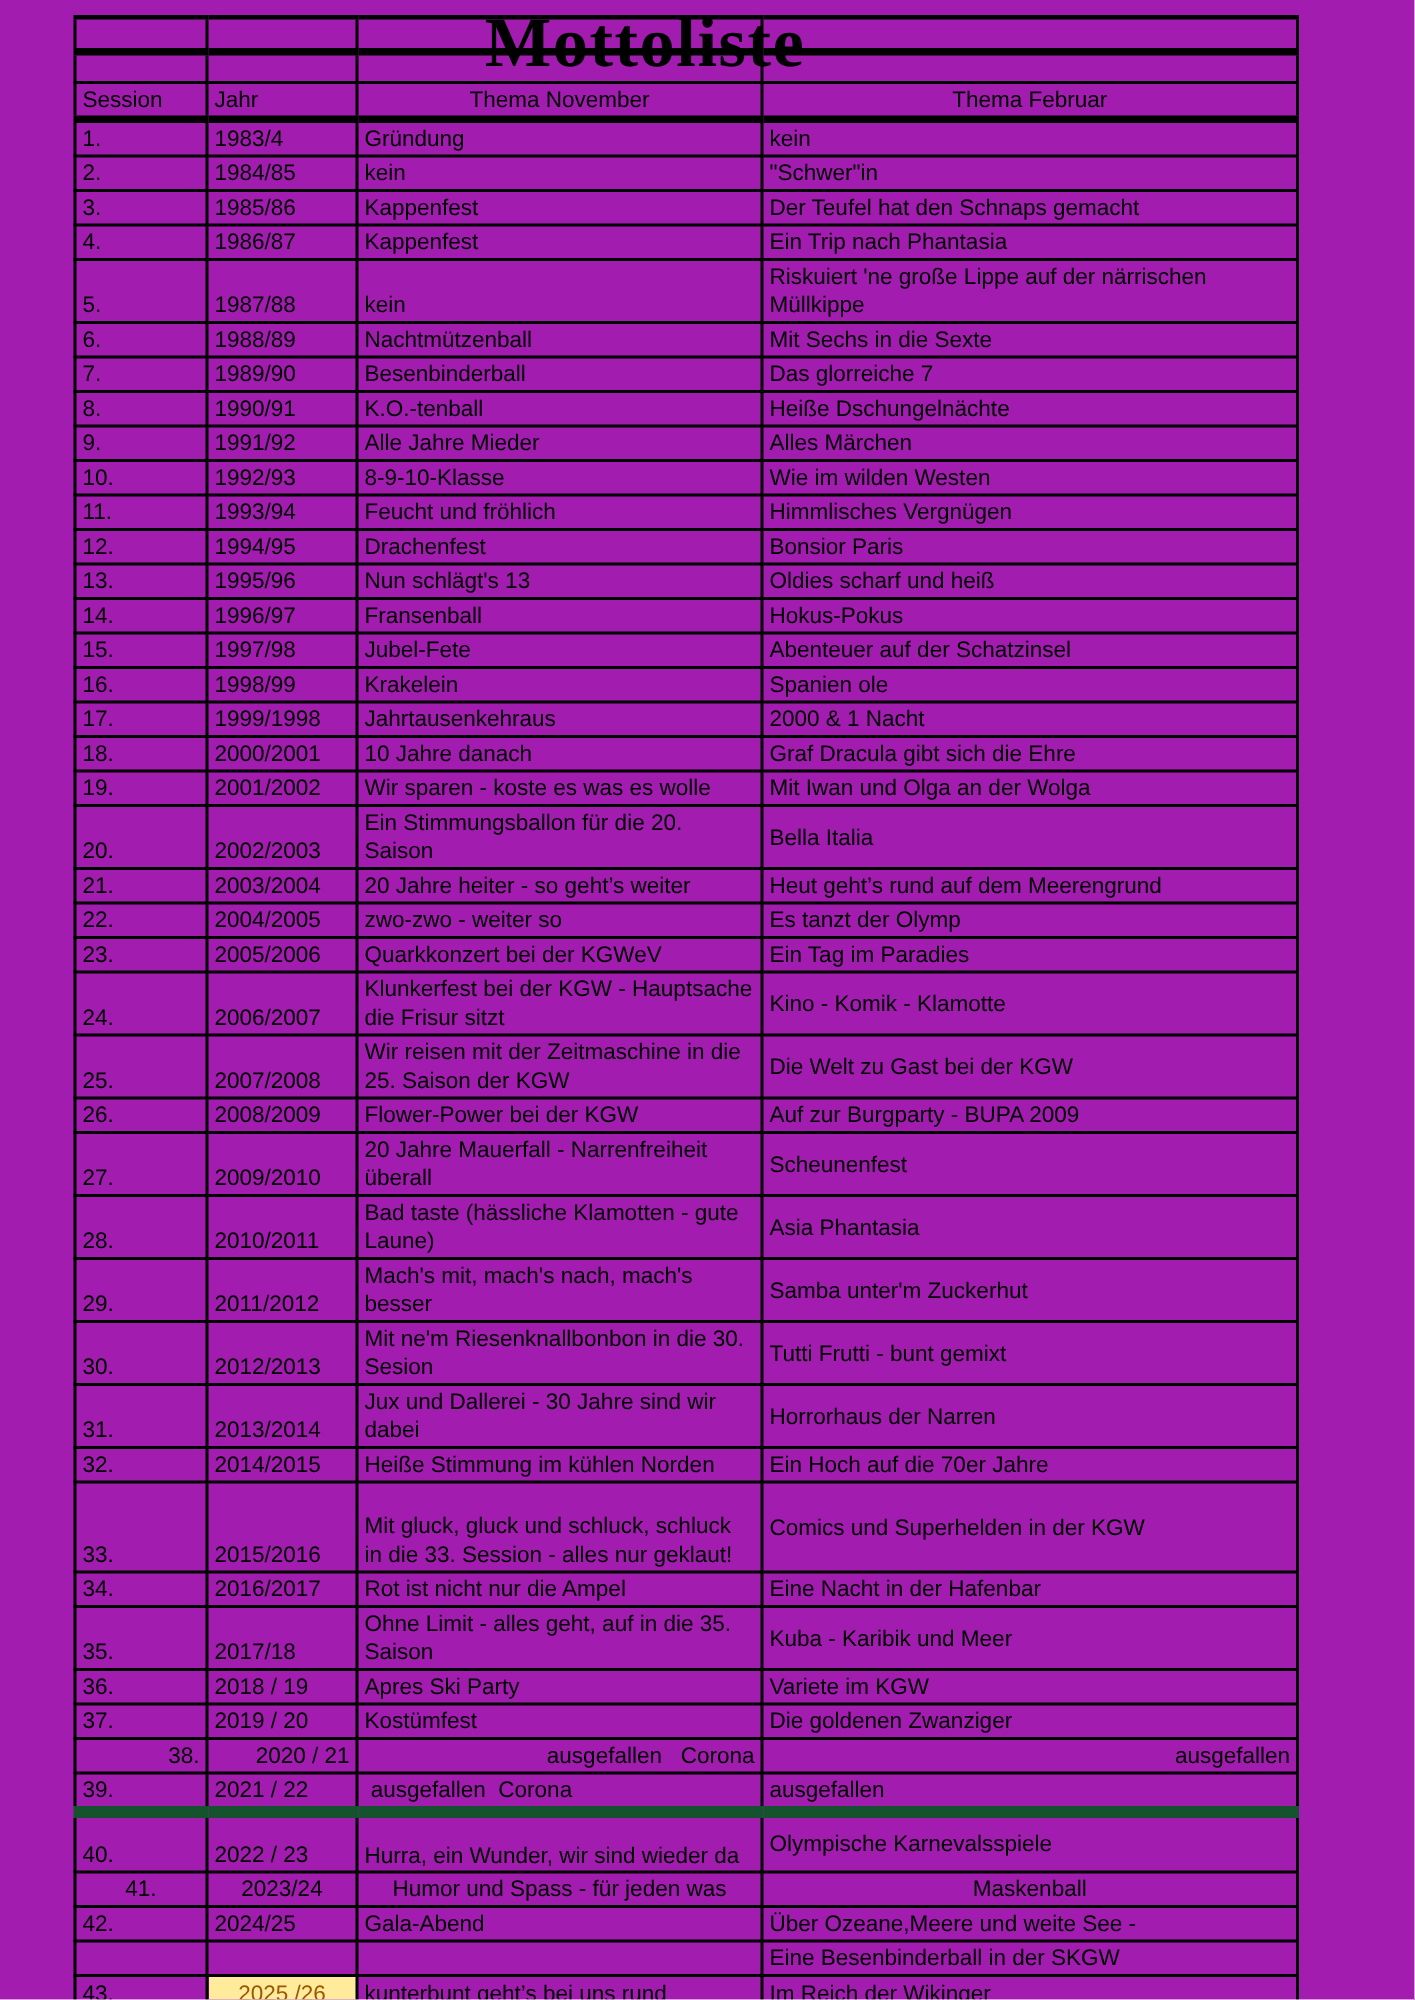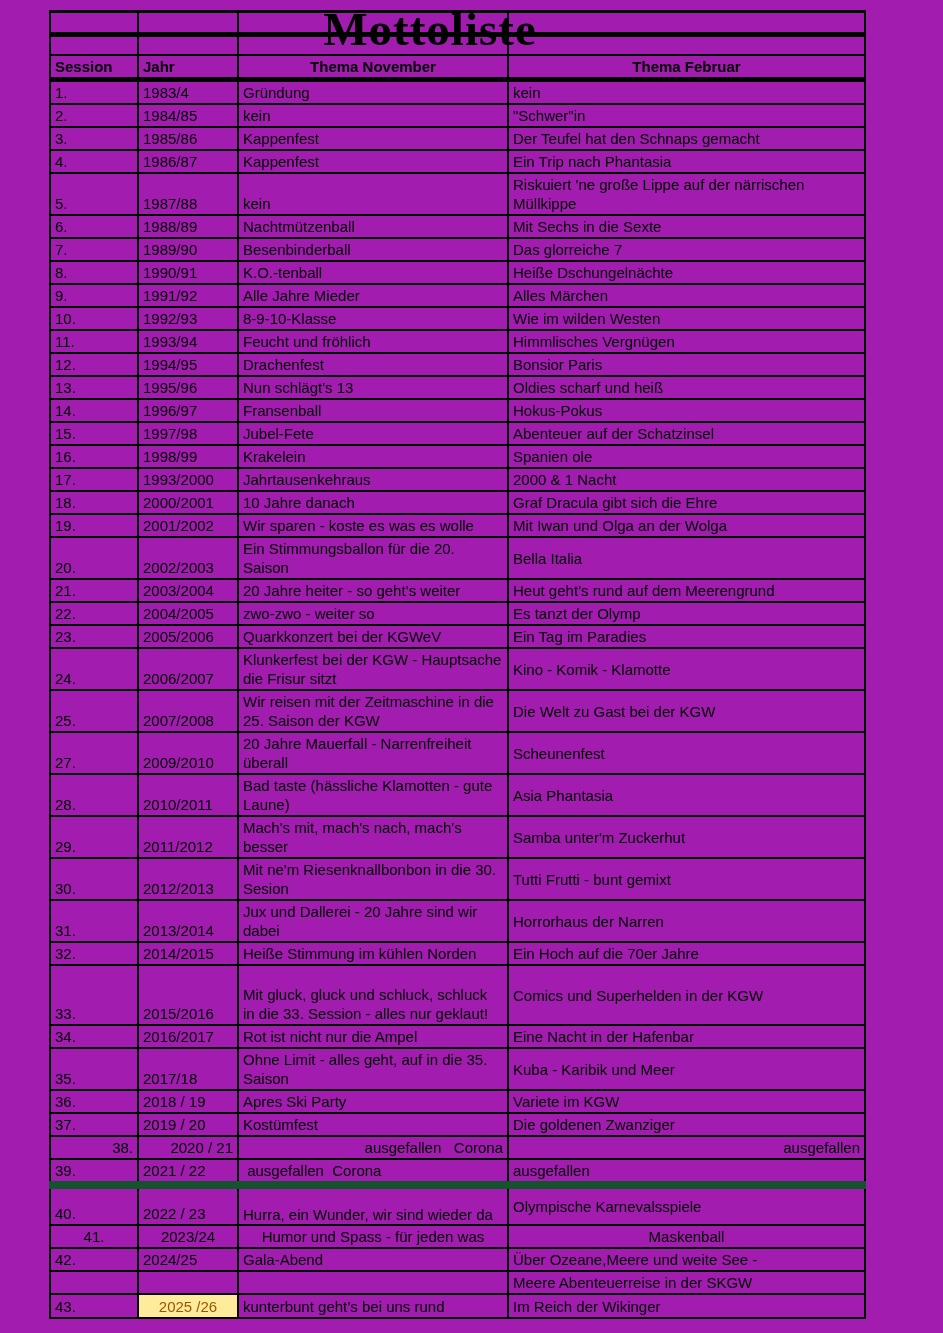--- a/index.html
+++ b/index.html
@@ -23,21 +23,21 @@
     border:2px solid #000;
     padding:1px 4px;
     vertical-align:bottom;
     line-height:19px;
     white-space:pre-wrap;
     overflow:hidden;
     font-size:15px;
   }
   tr.trow1 td { height:17px; border-top:3px solid #000; border-bottom:5px solid #000; }
   tr.trow2 td { height:15px; }
-  tr.hrow th { height:16px; border-bottom:5px solid #000; font-weight:bold;margin-top:24px; }
+  tr.hrow th { height:16px; border-bottom:5px solid #000; font-weight:normal;margin-top:24px; }
   th.h-session, th.h-jahr { text-align:left; }
   th.h-nov, th.h-feb { text-align:center; }
   td.c-feb { vertical-align:middle; }
   td.small { font-size:15px; line-height:16px; }
   td.hl { text-align:center; }
   tr.thickb td { border-bottom:8px solid #14532d; }
   .big-title {
     position:absolute;
     top:5px; left:430px;
     transform:translateX(-50%);
@@ -177,21 +177,21 @@
           <td class="c-feb">Abenteuer auf der Schatzinsel</td>
         </tr>
         <tr style="height: 20px;">
           <td class="c-session">16.</td>
           <td class="c-jahr">1998/99</td>
           <td class="c-nov">Krakelein</td>
           <td class="c-feb">Spanien ole</td>
         </tr>
         <tr style="height: 20px;">
           <td class="c-session">17.</td>
-          <td class="c-jahr">1993/2000</td>
+          <td class="c-jahr">1999/1998</td>
           <td class="c-nov">Jahrtausenkehraus</td>
           <td class="c-feb">2000 &amp; 1 Nacht</td>
         </tr>
         <tr style="height: 20px;">
           <td class="c-session">18.</td>
           <td class="c-jahr">2000/2001</td>
           <td class="c-nov">10 Jahre danach</td>
           <td class="c-feb">Graf Dracula gibt sich die Ehre</td>
         </tr>
         <tr style="height: 20px;">
@@ -229,20 +229,26 @@
           <td class="c-jahr">2006/2007</td>
           <td class="c-nov">Klunkerfest bei der KGW - Hauptsache die Frisur sitzt</td>
           <td class="c-feb">Kino - Komik - Klamotte</td>
         </tr>
         <tr style="height: 40px;">
           <td class="c-session">25.</td>
           <td class="c-jahr">2007/2008</td>
           <td class="c-nov">Wir reisen mit der Zeitmaschine in die 25. Saison der KGW</td>
           <td class="c-feb">Die Welt zu Gast bei der KGW</td>
         </tr>
+        <tr style="height: 20px;">
+          <td class="c-session">26.</td>
+          <td class="c-jahr">2008/2009</td>
+          <td class="c-nov">Flower-Power bei der KGW</td>
+          <td class="c-feb">Auf zur Burgparty - BUPA 2009</td>
+        </tr>
         <tr style="height: 40px;">
           <td class="c-session">27.</td>
           <td class="c-jahr">2009/2010</td>
           <td class="c-nov">20 Jahre Mauerfall - Narrenfreiheit überall</td>
           <td class="c-feb">Scheunenfest</td>
         </tr>
         <tr style="height: 40px;">
           <td class="c-session">28.</td>
           <td class="c-jahr">2010/2011</td>
           <td class="c-nov">Bad taste (hässliche Klamotten - gute Laune)</td>
@@ -256,21 +262,21 @@
         </tr>
         <tr style="height: 40px;">
           <td class="c-session">30.</td>
           <td class="c-jahr">2012/2013</td>
           <td class="c-nov">Mit ne'm Riesenknallbonbon in die 30. Sesion</td>
           <td class="c-feb">Tutti Frutti - bunt gemixt</td>
         </tr>
         <tr style="height: 40px;">
           <td class="c-session">31.</td>
           <td class="c-jahr">2013/2014</td>
-          <td class="c-nov">Jux und Dallerei - 20 Jahre sind wir dabei</td>
+          <td class="c-nov">Jux und Dallerei - 30 Jahre sind wir dabei</td>
           <td class="c-feb">Horrorhaus der Narren</td>
         </tr>
         <tr style="height: 20px;">
           <td class="c-session">32.</td>
           <td class="c-jahr">2014/2015</td>
           <td class="c-nov">Heiße Stimmung im kühlen Norden</td>
           <td class="c-feb">Ein Hoch auf die 70er Jahre</td>
         </tr>
         <tr style="height: 60px;">
           <td class="c-session">33.</td>
@@ -329,21 +335,21 @@
         <tr style="height: 20px;">
           <td class="c-session">42.</td>
           <td class="c-jahr">2024/25</td>
           <td class="c-nov">Gala-Abend</td>
           <td class="c-feb">Über Ozeane,Meere und weite See -</td>
         </tr>
         <tr style="height: 20px;">
           <td class="c-session"></td>
           <td class="c-jahr"></td>
           <td class="c-nov"></td>
-          <td class="c-feb">Meere Abenteuerreise in der SKGW</td>
+          <td class="c-feb">Eine Besenbinderball in der SKGW</td>
         </tr>
         <tr style="height: 24px;">
           <td class="c-session">43.</td>
           <td class="c-jahr hl" style="background: rgb(255, 235, 156); color: rgb(156, 87, 0);">2025 /26</td>
           <td class="c-nov">kunterbunt geht’s bei uns rund</td>
           <td class="c-feb">Im Reich der Wikinger</td>
         </tr>
       </tbody>
   </table>
 

